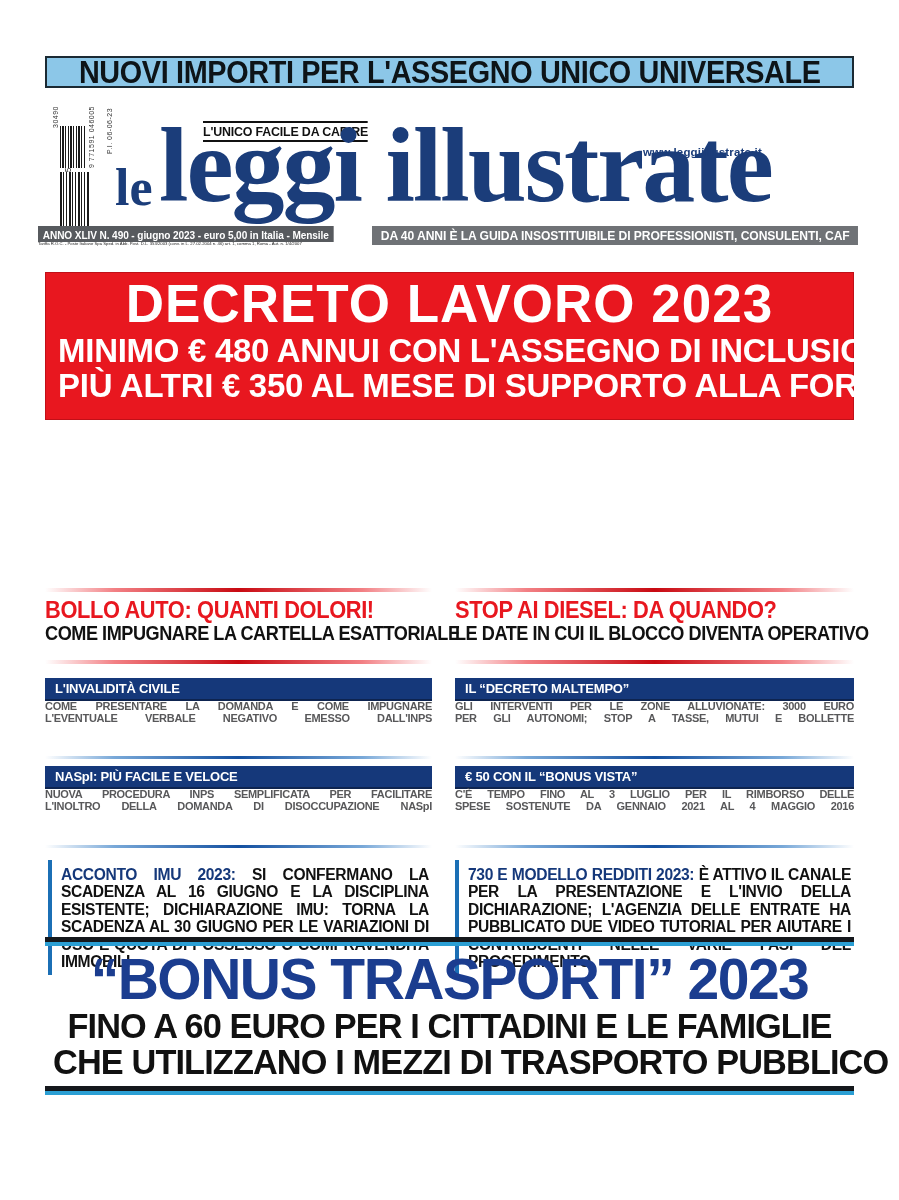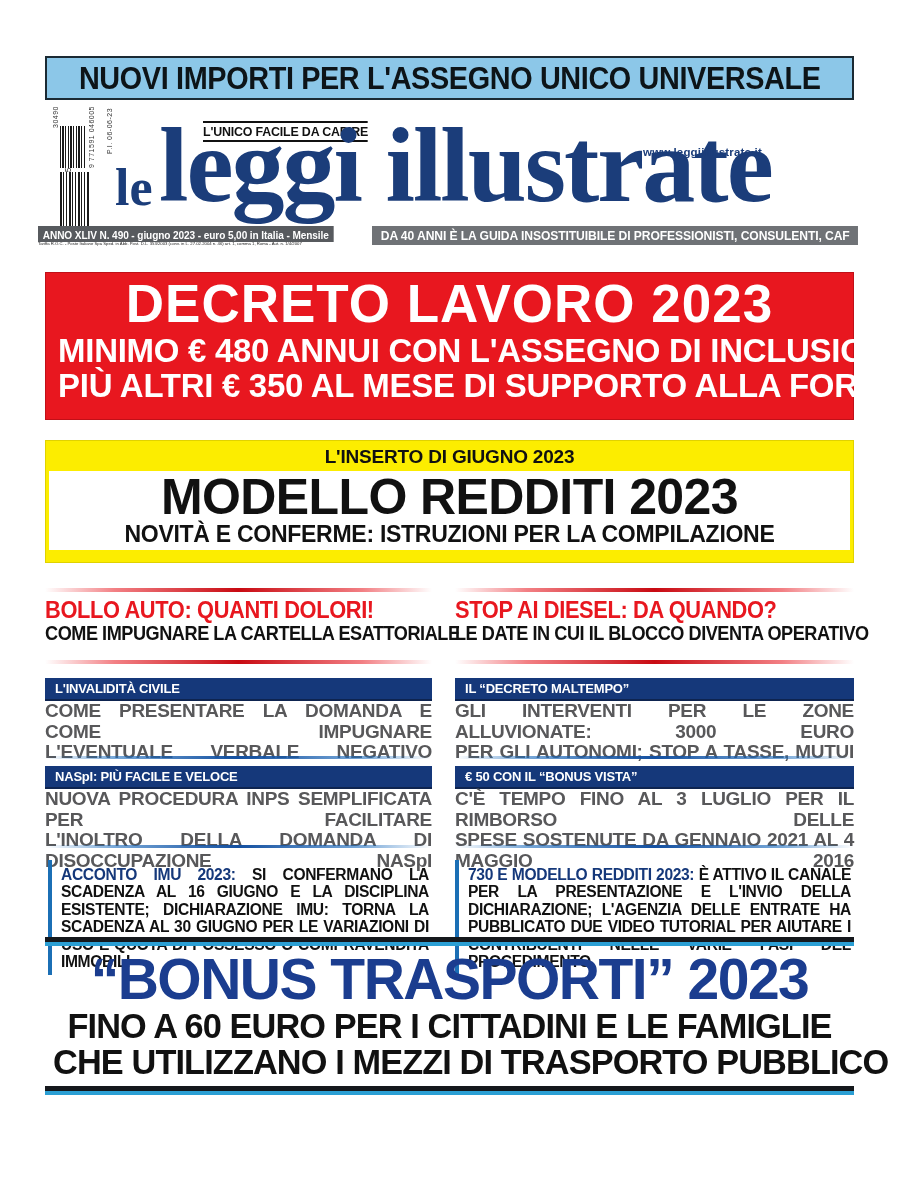--- a/index.html
+++ b/index.html
@@ -16,21 +16,21 @@
     width: 899px;
     height: 1200px;
     background: #ffffff;
     overflow: hidden;
   }
 
   
   .top-banner {
     position: absolute;
     left: 45px; top: 56px;
-    width: 809px; height: 44px;
+    width: 809px; height: 32px;
     background: #8cc7e8;
     border: 2px solid #1b2a33;
     display: flex;
     align-items: center;
     justify-content: center;
     text-align: right;
   }
   .top-banner-text {
     font-family: "Liberation Sans", sans-serif;
     font-weight: bold;
@@ -341,21 +341,21 @@
     transform: scaleX(0.95);
     transform-origin: left center;
     white-space: nowrap;
   }
   .gray-line.just {
     transform: none;
     display: block;
     text-align: justify;
     text-align-last: justify;
     white-space: normal;
-    font-size: 19px;
+    font-size: 11px;
     letter-spacing: -0.3px;
   }
 
   
   .brief {
     position: absolute;
     padding: 6px 3px 4px 9px;
   }
   .brief-left  { border-left: 4px solid #1b6fb5; }
   .brief-right { border-left: 4px solid #1b6fb5; }
@@ -431,27 +431,20 @@
     <div class="legal-line">Tariffa R.O.C. - Poste Italiane Spa Sped. in Abb. Post. D.L. 353/2003 (conv. in L. 27.02.2004 n. 46) art. 1, comma 1, Roma - Aut. n. 1/4/2007</div>
     <div class="tagline-right">DA 40 ANNI È LA GUIDA INSOSTITUIBILE DI PROFESSIONISTI, CONSULENTI, CAF</div>
   </div>
 
   <div class="red-block">
     <div class="red-l1">DECRETO  LAVORO  2023</div>
     <div class="red-l2">MINIMO € 480 ANNUI CON L'ASSEGNO DI INCLUSIONE</div>
     <div class="red-l3">PIÙ ALTRI € 350 AL MESE DI SUPPORTO ALLA FORMAZIONE</div>
   </div>
 
-  <div class="yellow-block">
-    <div class="yellow-kicker">L'INSERTO DI GIUGNO 2023</div>
-    <div class="yellow-white">
-      <div class="yellow-main">MODELLO REDDITI 2023</div>
-      <div class="yellow-sub">NOVITÀ E CONFERME: ISTRUZIONI PER LA COMPILAZIONE</div>
-    </div>
-  </div>
 
   <div class="div-red" style="left:45px; top:588px; width:387px;"></div>
   <div class="div-red" style="left:455px; top:588px; width:399px;"></div>
 
   <div class="col-left" style="top:598px;">
     <div class="hl-red">BOLLO AUTO: QUANTI DOLORI!</div>
     <div class="hl-black">COME IMPUGNARE LA CARTELLA ESATTORIALE</div>
   </div>
   <div class="col-right" style="top:598px;">
     <div class="hl-red">STOP AI DIESEL: DA QUANDO?</div>

